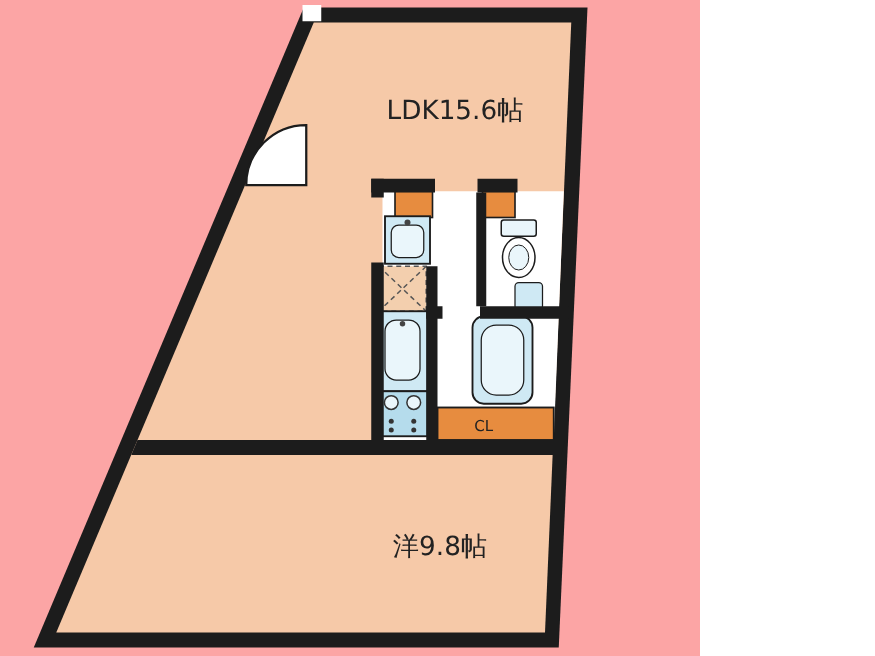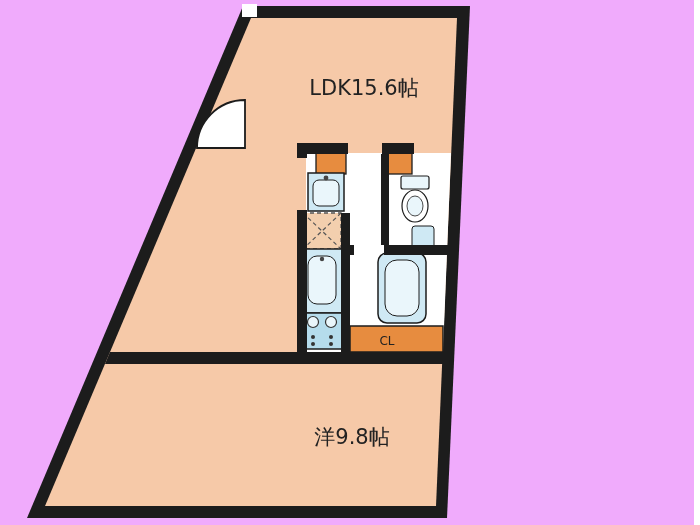--- a/index.html
+++ b/index.html
@@ -1,19 +1,19 @@
 <!DOCTYPE html>
 <html><head>
 <meta charset="utf-8">
 <style>
   html,body{margin:0;padding:0;background:#ffffff;}
   .stage{
     position:relative;
-    width:694px;height:525px;
-    background:#f0abfc;
+    width:560px;height:525px;
+    background:#fca5a5;
     font-family:"DejaVu Sans", sans-serif;
     overflow:hidden;
     text-decoration:underline;
   }
   svg{display:block;}
   text{
     font-family:"DejaVu Sans", sans-serif;
     fill:#222222;
   }
   .room-label{font-size:21px;}

